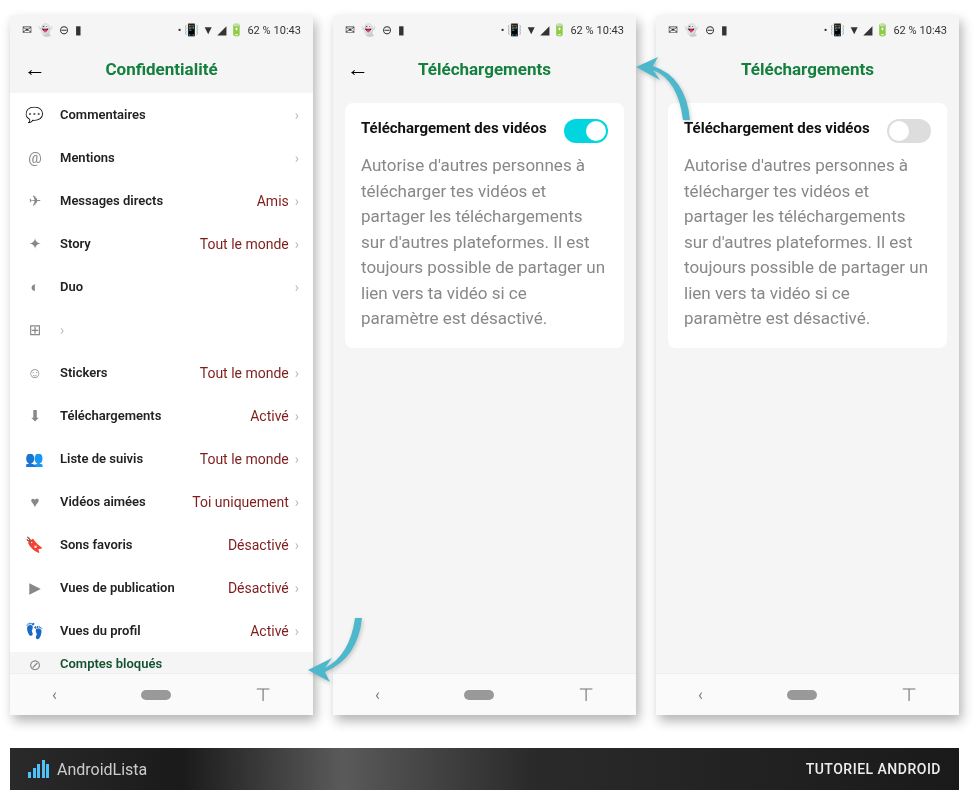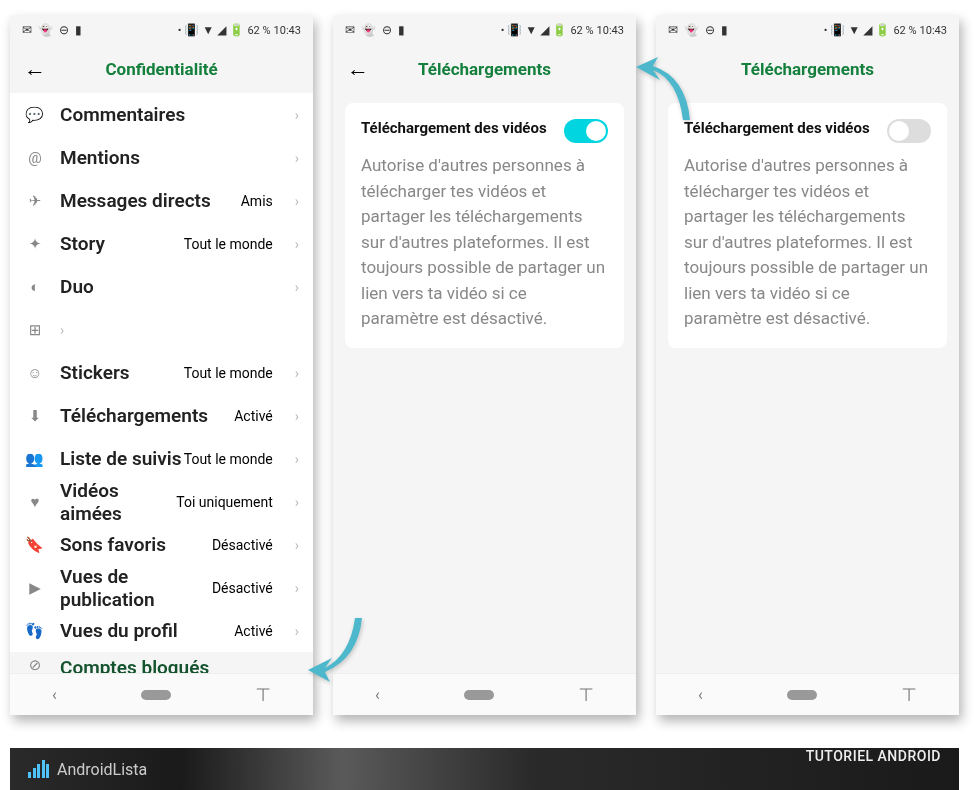--- a/index.html
+++ b/index.html
@@ -10,40 +10,40 @@
 .sb-left { display: flex; gap: 6px; align-items: center; }
 .sb-right { display: flex; gap: 3px; align-items: center; }
 .sb-icon { font-size: 12px; }
 .header { height: 48px; display: flex; align-items: center; position: relative; padding: 0 14px; }
 .back { font-size: 22px; cursor: pointer; color: #000; }
 .title { position: absolute; left: 0; right: 0; text-align: center; font-weight: 700; font-size: 17px; color: #15803d; pointer-events: none; }
 .content { flex: 1; overflow: hidden; background: #f5f5f5; }
 .list { background: #fff; }
 .row { height: 43px; display: flex; align-items: center; padding: 0 14px; cursor: pointer; position: relative; }
 .row-icon { width: 22px; margin-right: 14px; color: #888; font-size: 15px; display: flex; align-items: center; justify-content: center; }
-.row-label { flex: 1; font-size: 19px; font-weight: 600; color: #222; }
-.row-value { font-size: 14px; color: #000000; margin-right: 22px; }
+.row-label { flex: 1; font-size: 13px; font-weight: 600; color: #222; }
+.row-value { font-size: 14px; color: #7f1d1d; margin-right: 6px; }
 .row-chevron { color: #bbb; font-size: 14px; }
 .card { background: #fff; margin: 10px 12px; border-radius: 8px; padding: 16px; }
 .card-head { display: flex; align-items: flex-start; justify-content: space-between; margin-bottom: 10px; }
 .card-title { font-size: 15px; font-weight: 700; color: #111; }
 .card-desc { font-size: 17px; color: #888; line-height: 1.5; }
 .toggle { width: 44px; height: 24px; border-radius: 12px; position: relative; cursor: pointer; }
 .toggle.on { background: #00d5e0; }
 .toggle.off { background: #ddd; }
 .toggle-knob { position: absolute; width: 20px; height: 20px; background: #fff; border-radius: 50%; top: 2px; }
 .toggle.on .toggle-knob { right: 2px; }
 .toggle.off .toggle-knob { left: 2px; }
 .navbtns { height: 42px; background: #fafafa; display: flex; align-items: center; justify-content: space-around; border-top: 1px solid #eee; }
 .nav-back { font-size: 16px; color: #777; }
 .nav-home { width: 30px; height: 10px; background: #999; border-radius: 5px; }
 .nav-acc { font-size: 18px; color: #777; }
 .arrow { position: absolute; z-index: 5; }
 .arrow svg { filter: drop-shadow(1px 2px 2px rgba(0,0,0,0.2)); }
-.footer { position: absolute; bottom: 0; left: 10px; right: 15px; height: 42px; background: linear-gradient(90deg, #2a2a2a 0%, #1a1a1a 18%, #5a5a5a 35%, #2a2a2a 55%, #1a1a1a 100%); display: flex; justify-content: space-between; padding: 0 18px; }
+.footer { position: absolute; bottom: 0; left: 10px; right: 15px; height: 42px; background: linear-gradient(90deg, #2a2a2a 0%, #1a1a1a 18%, #5a5a5a 35%, #2a2a2a 55%, #1a1a1a 100%); display: flex; align-items: center; justify-content: space-between; padding: 0 18px; }
 .footer-left { display: flex; align-items: center; gap: 4px; }
 .footer-logo-bars { display: flex; gap: 1.5px; align-items: flex-end; }
 .footer-logo-bars span { width: 3px; background: #4fc3f7; }
 .footer-brand { color: #ccc; font-size: 16px; font-weight: 400; margin-left: 4px; }
 .footer-right { color: #eee; font-size: 14px; font-weight: 500; letter-spacing: 0.5px; }
 .cut-row { height: 22px; overflow: hidden; display: flex; align-items: flex-start; padding: 4px 14px 0; }
 </style>
 </head>
 <body>
 

